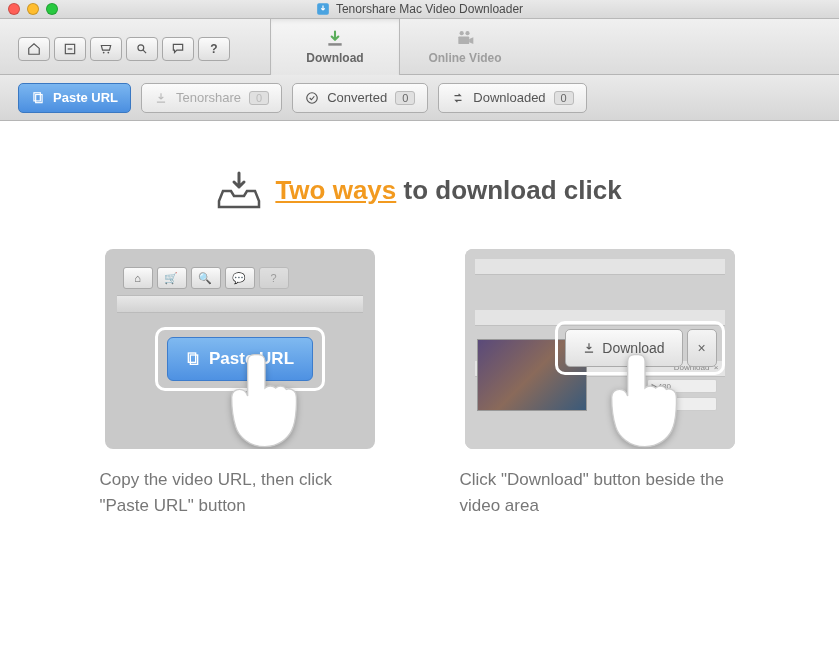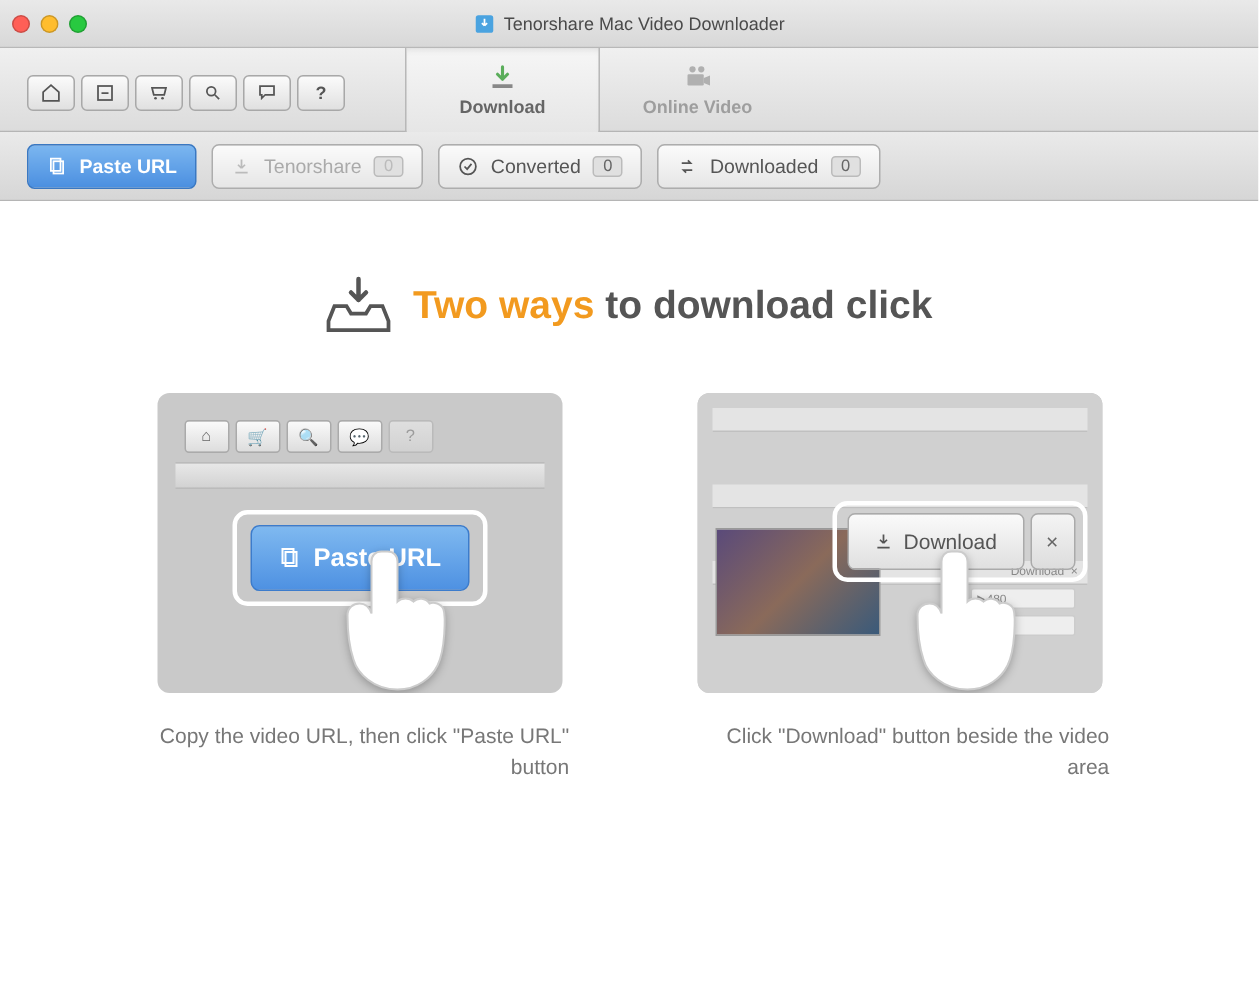--- a/index.html
+++ b/index.html
@@ -1,17 +1,17 @@
 <!DOCTYPE html>
 <html><head>
 <meta charset="utf-8">
 <style>
   * { box-sizing: border-box; margin: 0; padding: 0; }
   body { font-family: "Lucida Grande", Arial, sans-serif; background: #fff; width: 839px; height: 671px; overflow: hidden; }
-  .titlebar { height: 32px; background: linear-gradient(#e9e9e9,#d8d8d8); border-bottom:1px solid #b8b8b8; display:flex; align-items:center; padding:0 8px; position:relative; }
+  .titlebar { height: 19px; background: linear-gradient(#e9e9e9,#d8d8d8); border-bottom:1px solid #b8b8b8; display:flex; align-items:center; padding:0 8px; position:relative; }
   .traffic { display:flex; gap:7px; }
   .tl { width:12px; height:12px; border-radius:50%; border:1px solid rgba(0,0,0,.2); }
   .tl.red{background:#ff5f57}.tl.yellow{background:#ffbd2e}.tl.green{background:#28c940}
   .title-center { position:absolute; left:0; right:0; text-align:center; font-size:12px; color:#4a4a4a; display:flex; justify-content:center; align-items:center; gap:6px; pointer-events:none;}
   .title-icon { width:14px; height:14px; }
   .toolbar { height:56px; background:linear-gradient(#f0f0f0,#dcdcdc); border-bottom:1px solid #b5b5b5; position:relative; }
   .tool-group-left { position:absolute; left:18px; top:18px; display:flex; gap:4px; }
   .mini-btn { width:32px; height:24px; background:linear-gradient(#fbfbfb,#e0e0e0); border:1px solid #a8a8a8; border-radius:4px; display:flex; align-items:center; justify-content:center; font-size:12px; color:#555; cursor:pointer; }
   .main-tabs { position:absolute; left:270px; top:0; display:flex; height:56px; }
   .main-tab { width:130px; display:flex; flex-direction:column; align-items:center; justify-content:center; gap:2px; font-size:12px; font-weight:bold; color:#9e9e9e; cursor:pointer; border-left:1px solid transparent; border-right:1px solid transparent; }
@@ -20,25 +20,25 @@
   .filterbar { height:46px; background:linear-gradient(#eaeaea,#d6d6d6); border-bottom:1px solid #b5b5b5; display:flex; align-items:center; padding:0 18px; gap:10px; }
   .pill { height:30px; border:1px solid #adadad; border-radius:5px; background:linear-gradient(#fbfbfb,#e6e6e6); display:flex; align-items:center; padding:0 12px; gap:8px; font-size:13px; color:#555; cursor:pointer; }
   .pill.primary { background:linear-gradient(#7bb6f0,#4b8fe0); border-color:#3a78c2; color:#fff; font-weight:bold; }
   .pill.muted { color:#aaa; }
   .pill .badge { background:#e0e0e0; border:1px solid #bbb; border-radius:3px; padding:0 6px; font-size:11px; color:#666; min-width:18px; text-align:center; }
   .pill.muted .badge { color:#bbb; }
   .pill svg { width:14px; height:14px; }
   .content { padding:30px 60px; background:#fff; }
   .headline { display:flex; align-items:center; justify-content:center; gap:14px; margin:20px 0 40px; }
   .headline-text { font-size:26px; color:#555; font-weight:bold; }
-  .headline-text .orange { color:#f29a1f; }
+  .headline-text .orange { color:#f29a1f;text-decoration:underline; }
   .cards { display:flex; justify-content:center; gap:80px; }
   .card-wrap { display:flex; flex-direction:column; align-items:center; gap:18px; width:280px; }
   .card { width:270px; height:200px; background:#c9c9c9; border-radius:8px; position:relative; overflow:hidden; }
-  .card-caption { font-size:14px; color:#777; text-align:right; line-height:1.5; }
+  .card-caption { font-size:17px; color:#777; text-align:left; line-height:1.5; }
   
   .c1-bar { position:absolute; top:18px; left:18px; display:flex; gap:4px; }
   .c1-mini { width:30px; height:22px; background:linear-gradient(#fafafa,#ddd); border:1px solid #aaa; border-radius:3px; display:flex; align-items:center; justify-content:center; font-size:11px; color:#666;}
   .c1-mini.faded { opacity:.45; }
   .c1-strip { position:absolute; top:46px; left:12px; right:12px; height:18px; background:linear-gradient(#e8e8e8,#d2d2d2); border-top:1px solid #bbb; border-bottom:1px solid #bbb; }
   .c1-highlight { position:absolute; top:78px; left:50px; width:170px; height:64px; border:3px solid #fff; border-radius:10px; }
   .c1-paste { position:absolute; top:88px; left:62px; width:146px; height:44px; background:linear-gradient(#7fb9f0,#4e91e2); border:1px solid #3c7ccc; border-radius:6px; display:flex; align-items:center; justify-content:center; gap:8px; color:#fff; font-weight:bold; font-size:17px; }
   .c1-hand { position:absolute; bottom:-6px; left:120px; width:80px; }
   
   .c2-bg { position:absolute; inset:0; background:#d0d0d0; }

